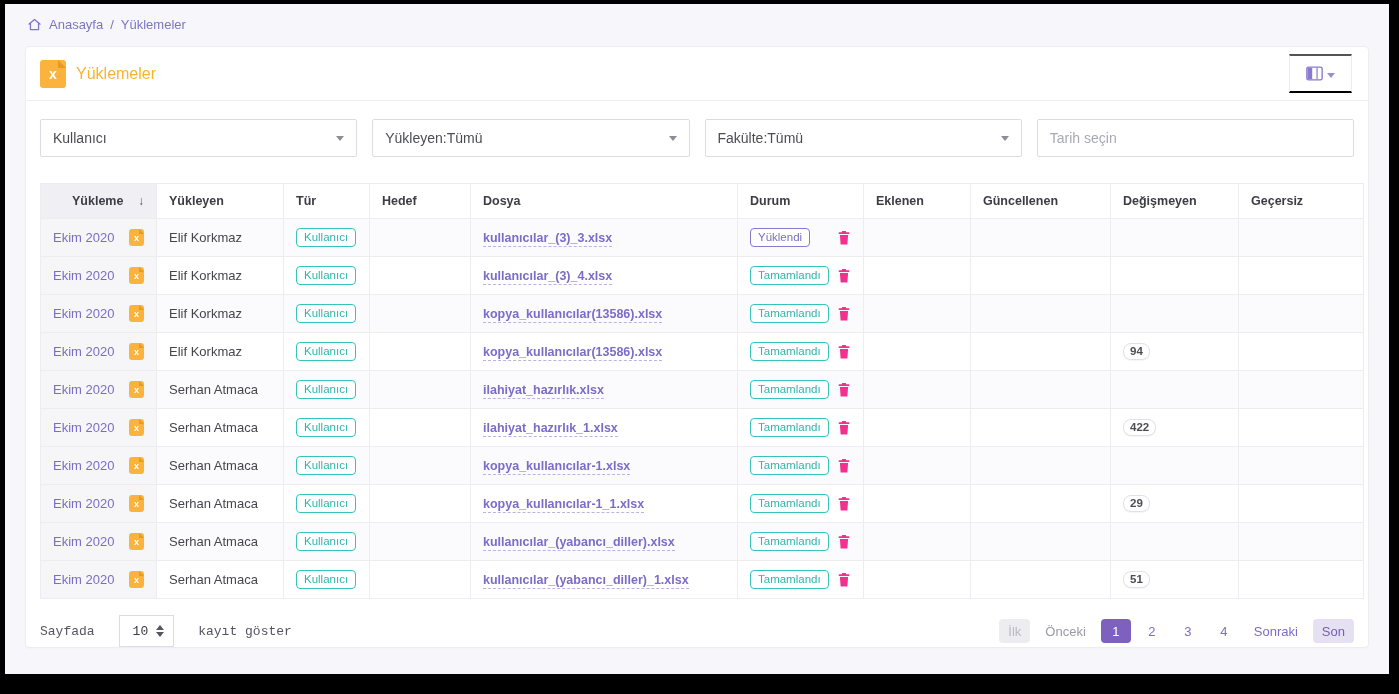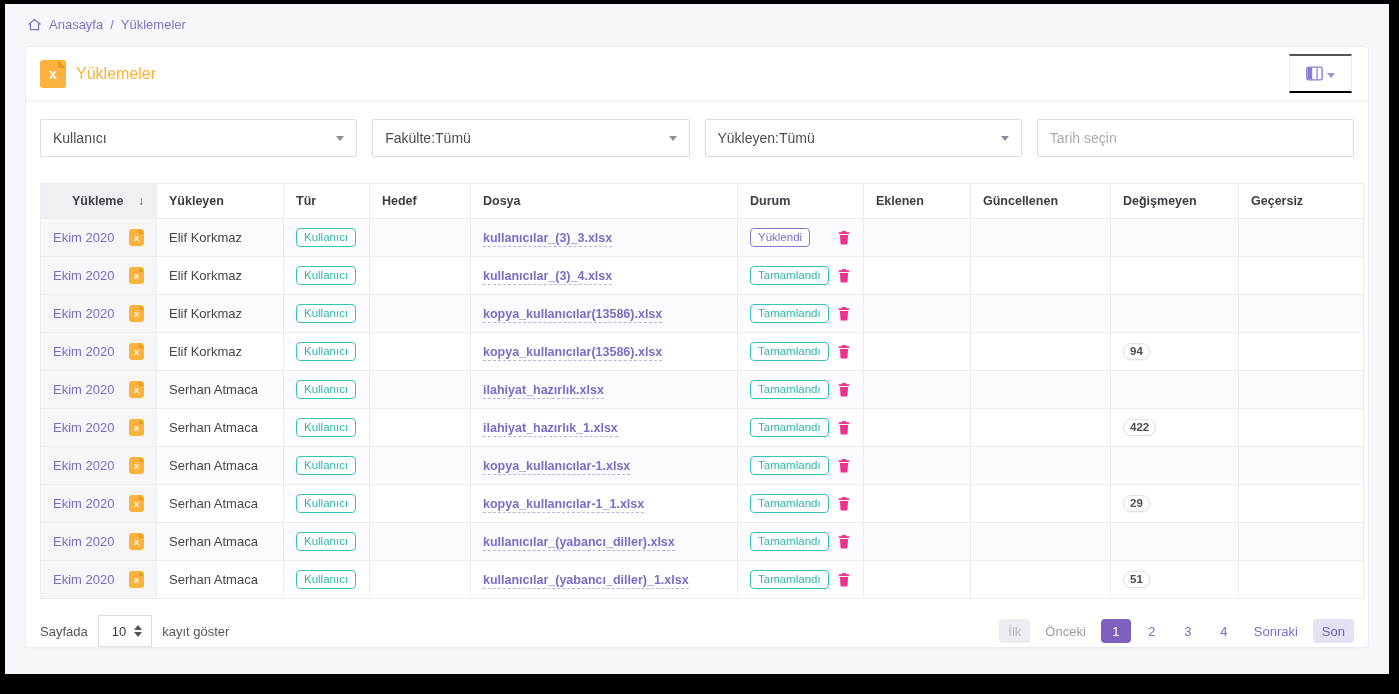--- a/index.html
+++ b/index.html
@@ -52,21 +52,21 @@
   .file-link { color:#7c6cc8; font-weight:600; font-size:12.5px; border-bottom:1px dashed #bdb2e0; padding-bottom:1px; cursor:pointer; }
   .badge { display:inline-block; border-radius:4px; padding:2px 7px 3px 7px; font-size:11.5px; font-weight:500; background:#fff; }
   .b-teal { border:1px solid #35c3ba; color:#2fb6ad; }
   .b-purple { border:1px solid #8a79cf; color:#7c6cc8; }
   .status-cell { display:flex; align-items:center; justify-content:space-between; }
   .trash-btn { background:none; border:none; cursor:pointer; display:flex; padding:0; }
   .count-badge { display:inline-block; border:1px solid #e0e0e8; border-radius:8px; padding:1px 6px 2px 6px; font-size:11.5px; font-weight:bold; color:#4c4c55; background:#fff; box-shadow:0 1px 1px rgba(0,0,0,0.04); }
 
   
   .table-footer { display:flex; align-items:center; justify-content:space-between; padding:16px 14px 0 14px; }
-  .pagesize-wrap { display:flex; align-items:center; gap:10px; font-size:13px; color:#55555e; }
+  .pagesize-wrap { display:flex; align-items:center; gap:24px; font-size:13px; color:#55555e;font-family:Liberation Mono, monospace; }
   .pagesize-select { display:flex; align-items:center; gap:8px; border:1px solid #dcdce6; border-radius:0; height:32px; padding:0 9px 0 13px; cursor:pointer; color:#3c3c44; }
   .spinner { display:flex; flex-direction:column; gap:2px; }
   .sp-up { width:0; height:0; border-left:4px solid transparent; border-right:4px solid transparent; border-bottom:5px solid #55555e; }
   .sp-dn { width:0; height:0; border-left:4px solid transparent; border-right:4px solid transparent; border-top:5px solid #55555e; }
   .pagination { display:flex; align-items:center; gap:6px; font-size:13px; }
   .page-btn { min-width:30px; height:24px; display:flex; align-items:center; justify-content:center; border-radius:4px; padding:0 9px; cursor:pointer; border:none; background:none; font-size:13px; font-family:inherit; color:#7c6cc8; }
   .page-btn.disabled-chip { background:#ededf1; color:#b9b9c2; cursor:default; }
   .page-btn.disabled-text { color:#9a9aa4; cursor:default; }
   .page-btn.active { background:#7e60bf; color:#fff; }
   .page-btn.last-chip { background:#e6e0f3; color:#7460b4; }
@@ -105,25 +105,25 @@
         <span class="chev"></span>
       </button>
     </div>
 
     <div class="filters">
       <div class="select">
         <span>Kullanıcı</span>
         <span class="caret"></span>
       </div>
       <div class="select">
+        <span>Yükleyen:Tümü</span>
+        <span class="caret"></span>
+      </div>
+      <div class="select">
         <span>Fakülte:Tümü</span>
-        <span class="caret"></span>
-      </div>
-      <div class="select">
-        <span>Yükleyen:Tümü</span>
         <span class="caret"></span>
       </div>
       <div class="text-input">
         <input type="text" placeholder="Tarih seçin" style="">
       </div>
     </div>
 
     <div class="table-wrap">
       <table>
         <colgroup>

